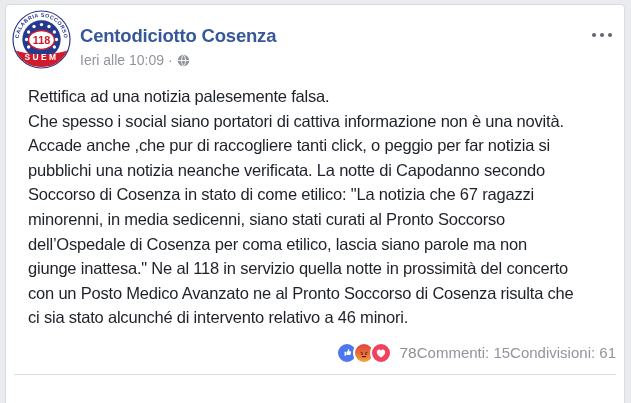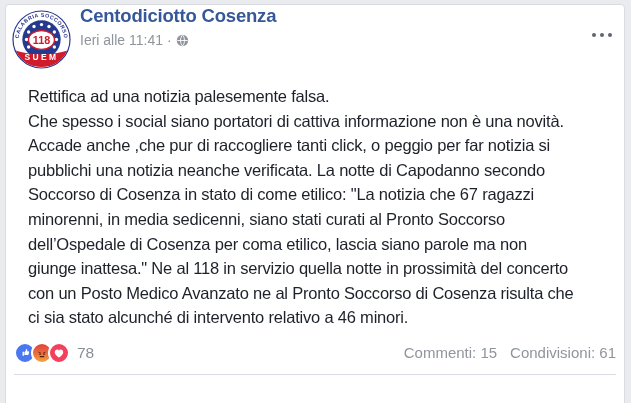--- a/index.html
+++ b/index.html
@@ -19,21 +19,21 @@
     box-sizing:border-box;
     overflow:hidden;
   }
   
   .header { position:relative; height:66px; }
   .avatar {
     position:absolute; left:6px; top:5px;
     width:59px; height:59px; border-radius:50%;
     cursor:pointer;
   }
-  .hmain { position:absolute; left:74px; top:0; }
+  .hmain { position:absolute; left:74px; top:20px; }
   .page-name {
     font-size:18.5px; font-weight:bold; color:#365899;
     text-decoration:none; letter-spacing:-0.2px; cursor:pointer; display:inline-block;
   }
   .meta {
     margin-top:5px; font-size:14px; color:#90949c;
     display:flex; align-items:center; gap:4px;
   }
   .meta .ts { cursor:pointer; }
   .options {
@@ -43,35 +43,35 @@
   .options .dot { width:4.4px; height:4.4px; border-radius:50%; background:#5f6673; }
   
   .body {
     margin:13px 7px 0 22px;
     color:#1d2129;
     font-size:16.5px; line-height:24.6px; letter-spacing:-0.2px;
   }
   .line { white-space:nowrap; }
   
   .footer {
-    display:flex; justify-content:space-between; align-items:center;
+    display:flex; justify-content:flex-end; align-items:center;
     margin:12px 8px 0 8px; height:22px;
   }
   .reactions { display:flex; align-items:center; cursor:pointer; }
   .rx {
     width:18px; height:18px; border-radius:50%;
     border:2px solid #fff;
     display:flex; align-items:center; justify-content:center;
     position:relative;
   }
   .rx.like  { background:#4b78f1; z-index:1; }
   .rx.angry { background:linear-gradient(180deg,#e3493d 8%,#e8703c 55%,#f0a13b 95%); margin-left:-5px; z-index:2; }
   .rx.love  { background:#f3405f; margin-left:-5px; z-index:3; }
   .rcount { margin-left:7px; font-size:15.5px; color:#8a8f96; }
-  .counts { display:flex; gap:13px; font-size:15px; color:#90949c; }
+  .counts { display:flex; font-size:15px; color:#90949c; }
   .counts .cnt { cursor:pointer; white-space:nowrap; }
   .divider { height:1px; background:#dadde1; margin:10px 8px 0 8px; }
 </style>
 </head>
 <body>
 
 <div class="card">
 
   <div class="header">
     <div class="avatar">
@@ -103,21 +103,21 @@
         <g clip-path="url(#logoClip)">
           <path d="M1 40.5 Q30 50 59 40.5 L59 53 Q30 63 1 53 Z" fill="#cf1b2b"></path>
         </g>
         <text x="30" y="50.8" text-anchor="middle" font-size="8.6" font-weight="bold" fill="#ffffff" letter-spacing="2.4">SUEM</text>
       </svg>
     </div>
 
     <div class="hmain">
       <a class="page-name">Centodiciotto Cosenza</a>
       <div class="meta">
-        <span class="ts">Ieri alle 11:41</span>
+        <span class="ts">Ieri alle 10:09</span>
         <span>·</span>
         <svg viewBox="0 0 16 16" width="13" height="13">
           <circle cx="8" cy="8" r="7" fill="#90949c"></circle>
           <path d="M1.5 8 h13 M8 1.3 c3.2 2.6 3.2 10.8 0 13.4 M8 1.3 c-3.2 2.6 -3.2 10.8 0 13.4" stroke="#ffffff" stroke-width="1.1" fill="none"></path>
         </svg>
       </div>
     </div>
 
     <div class="options">
       <span class="dot"></span>

